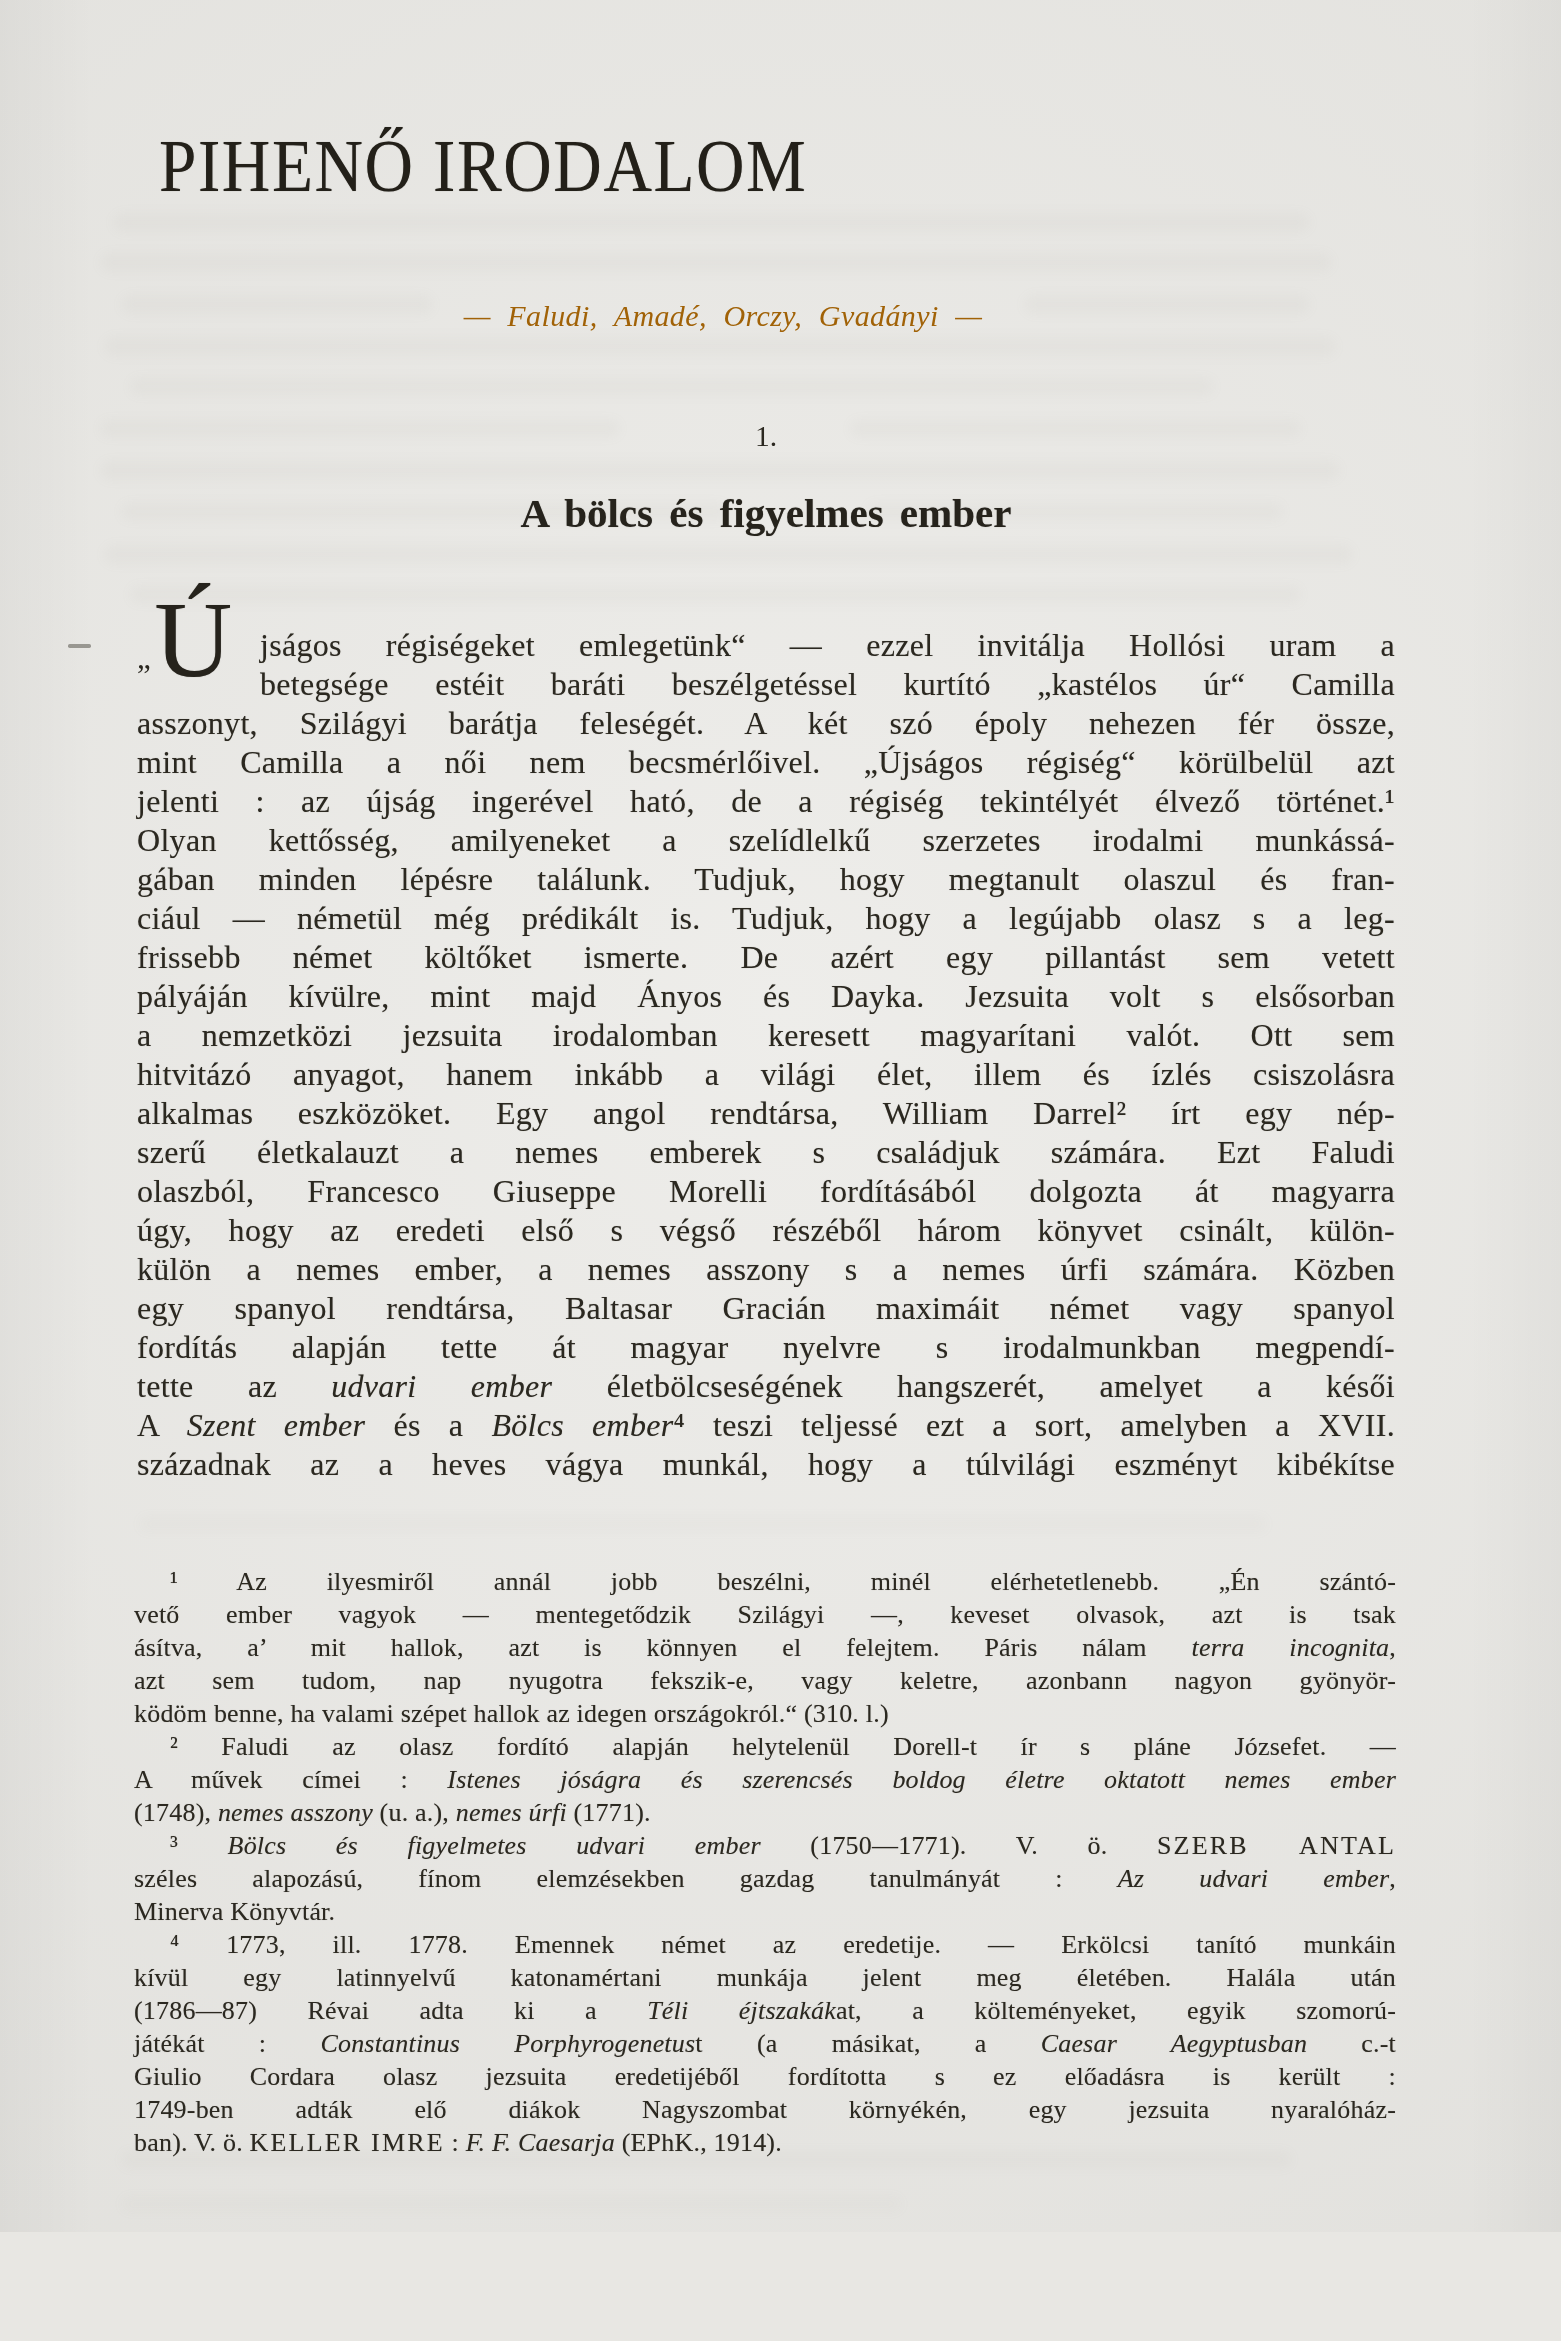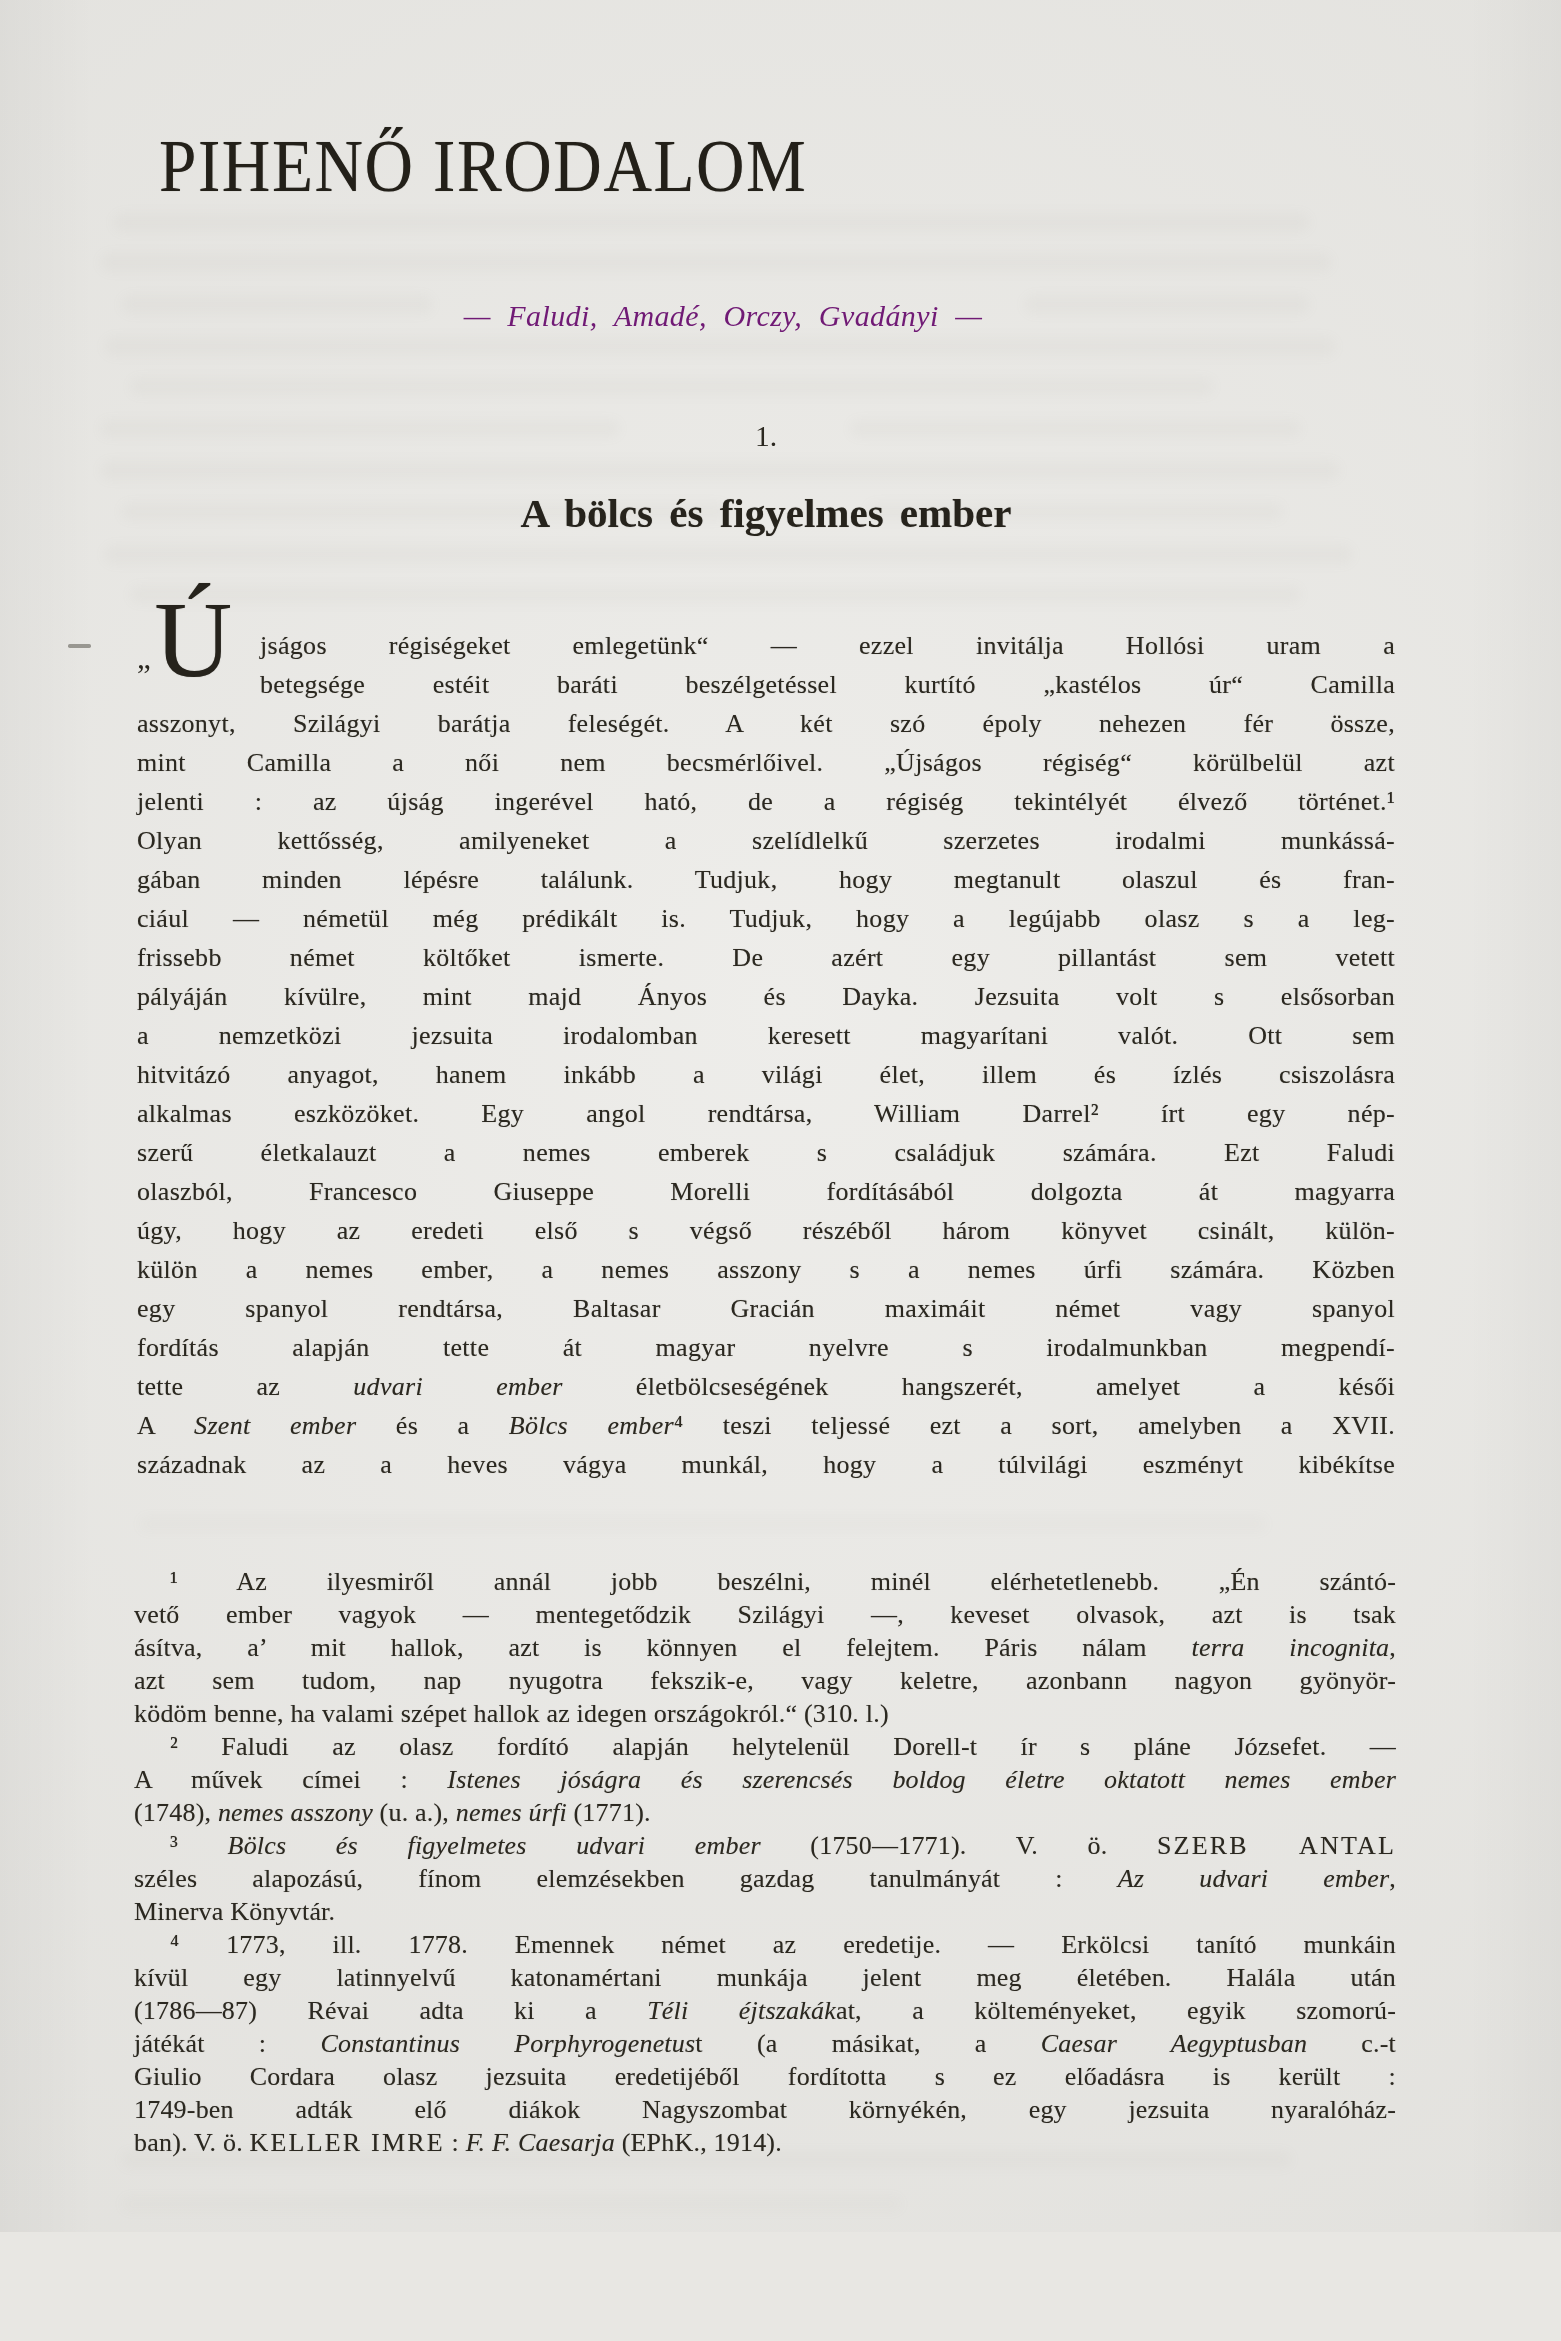--- a/index.html
+++ b/index.html
@@ -34,21 +34,21 @@
   }
   .title{
     position:absolute;left:159px;top:130px;margin:0;
     font-size:73px;font-weight:400;letter-spacing:1.7px;line-height:1;
     color:#232019;transform:scaleX(.92);transform-origin:left top;
     text-shadow:0 0 0.9px rgba(35,32,25,.45);
   }
   .subtitle{
     position:absolute;left:94px;top:298px;width:1258px;
     text-align:center;font-style:italic;font-size:30px;line-height:1.2;
-    word-spacing:8.7px;letter-spacing:0.4px;color:#701a75;
+    word-spacing:8.7px;letter-spacing:0.4px;color:#a16207;
   }
   .secnum{
     position:absolute;left:137px;top:420px;width:1258px;
     text-align:center;font-size:29.5px;line-height:1.1;
   }
   .heading{
     position:absolute;left:137px;top:491px;width:1258px;margin:0;
     text-align:center;font-size:41px;font-weight:700;line-height:1.1;
     word-spacing:6px;color:#26231c;
     text-shadow:0 0 0.9px rgba(35,32,25,.4);
@@ -59,21 +59,21 @@
   .footnotes{
     position:absolute;left:134px;top:1565px;width:1262px;
   }
   .line{
     text-align:justify;text-align-last:justify;text-justify:inter-word;
     white-space:normal;
   }
   .line.last{text-align:left;text-align-last:left;}
   .line.indent{padding-left:36px;}
   .body-text .line{
-    height:39px;line-height:39px;font-size:26px;letter-spacing:0.3px;
+    height:39px;line-height:39px;font-size:32px;letter-spacing:0.3px;
     text-shadow:0 0 0.9px rgba(43,40,32,.35);
   }
   .body-text .line.dc{padding-left:123px;}
   .footnotes .line{
     height:33px;line-height:33px;font-size:26px;letter-spacing:0.2px;
     text-shadow:0 0 0.9px rgba(43,40,32,.3);
   }
   .dropcap{
     position:absolute;left:0;top:-26px;display:flex;align-items:flex-start;
   }

